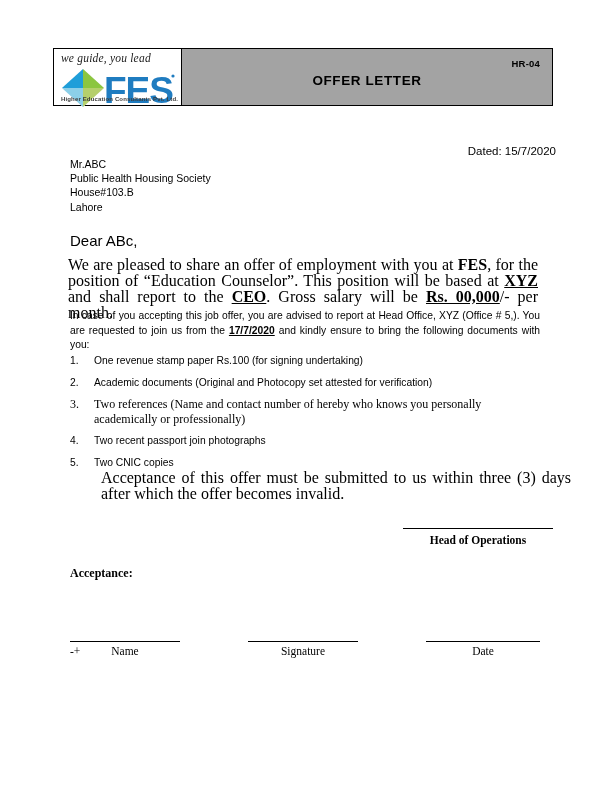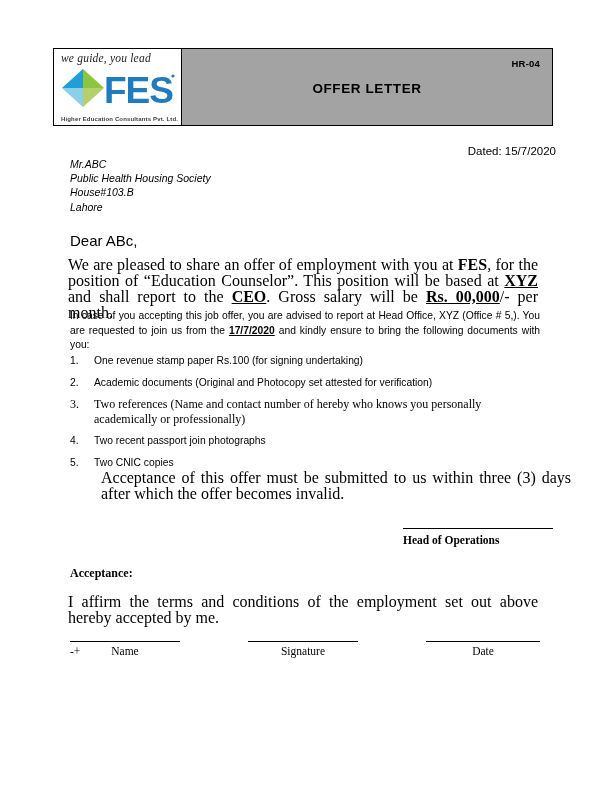--- a/index.html
+++ b/index.html
@@ -16,21 +16,21 @@
     font-family: "Liberation Sans", sans-serif;
     color: #000000;
   }
 
   
   .header-table {
     position: absolute;
     left: 53px;
     top: 48px;
     width: 500px;
-    height: 78px;
+    height: 58px;
     border: 1.5px solid #000000;
     box-sizing: border-box;
     display: flex;
   }
   .logo-cell {
     width: 128px;
     box-sizing: border-box;
     border-right: 1.5px solid #000000;
     background: #ffffff;
     position: relative;
@@ -96,21 +96,21 @@
     top: 145px;
     font-size: 11.5px;
   }
   .address {
     position: absolute;
     left: 70px;
     top: 157px;
     font-size: 10.5px;
     line-height: 14.2px;
   }
-  .address div { white-space: nowrap; font-style: italic; }
+  .address div { white-space: nowrap; }
 
   .salutation {
     position: absolute;
     left: 70px;
     top: 232px;
     font-size: 15px;
   }
 
   .para-serif {
     position: absolute;
@@ -165,21 +165,21 @@
     font-size: 12px;
     line-height: 14.5px;
   }
 
   
   .sign-block {
     position: absolute;
     right: 59px;
     top: 528px;
     width: 150px;
-    text-align: left;
+    text-align: center;
     font-family: "Liberation Serif", serif;
     font-size: 11.5px;
     font-weight: bold;
     line-height: 14px;
   }
   .sign-rule {
     border-top: 1.2px solid #000000;
     height: 0;
     margin-bottom: 4px;
   }
@@ -297,21 +297,20 @@
   </div>
 
   <div class="para-serif" id="p-acceptance-note">Acceptance of this offer must be submitted to us within three (3) days after which the offer becomes invalid.</div>
 
   <div class="sign-block">
     <div class="sign-rule"></div>
     <div>Head of Operations</div>
   </div>
 
   <div class="acceptance-label">Acceptance:</div>
-  <div class="para-serif" id="p-affirm">I affirm the terms and conditions of the employment set out above hereby accepted by me.</div>
 
   <div class="sig-row">
 
     <div class="sig-slot" id="sig-name">
       <div class="sig-line"></div>
       <div class="sig-caption">
         <span class="sig-prefix">-+</span>
         <span>Name</span>
       </div>
     </div>

